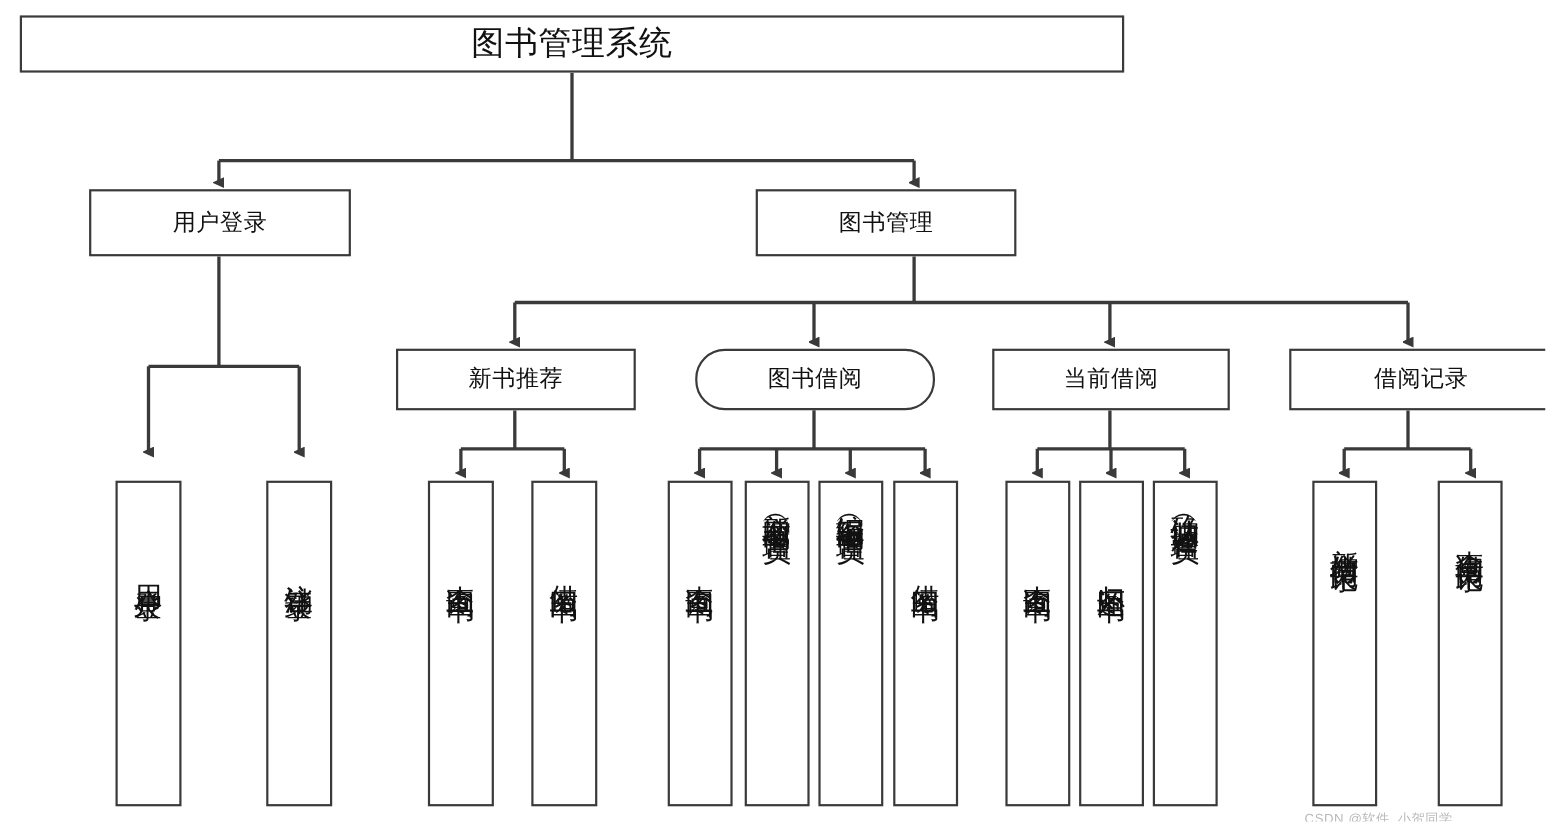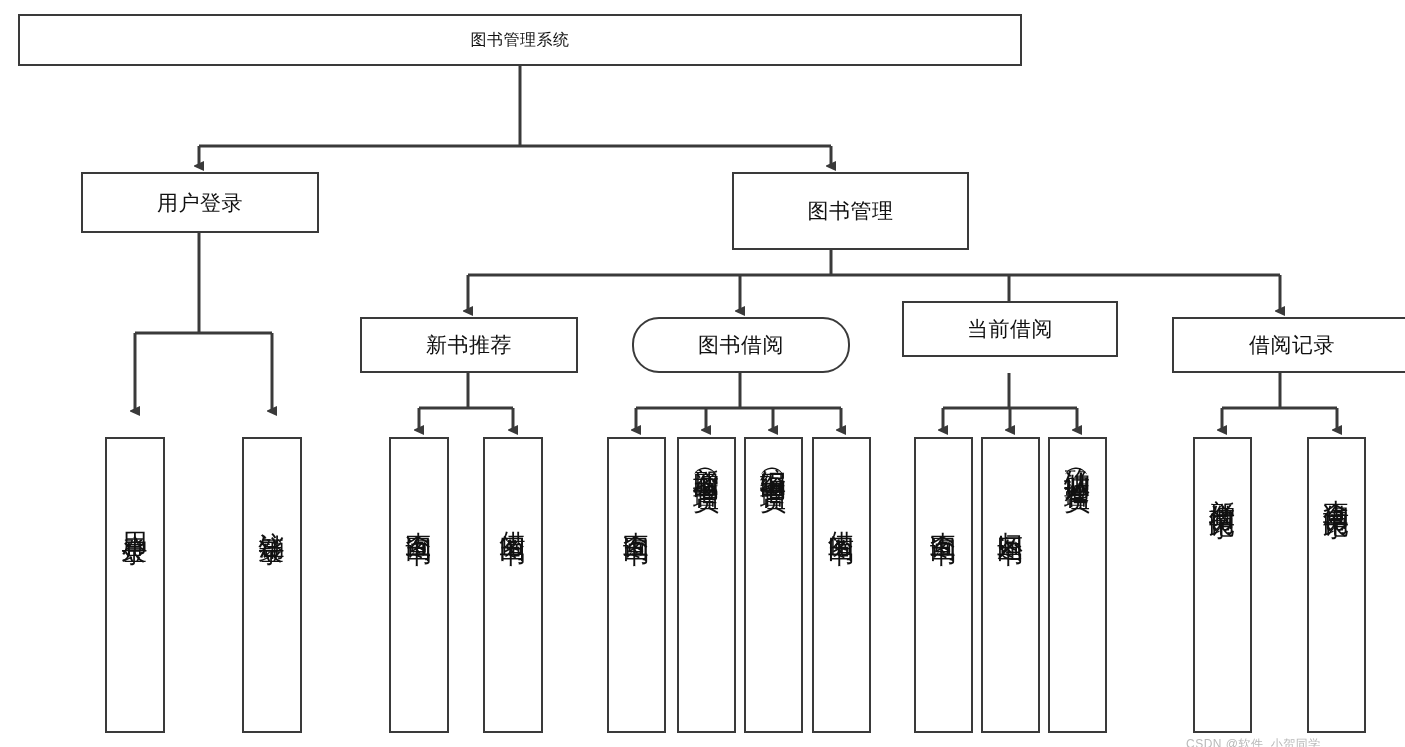--- a/index.html
+++ b/index.html
@@ -41,21 +41,21 @@
     display: block;
     text-align: center;
     line-height: 1.22;
     white-space: nowrap;
   }
   .node.horiz .node-label {
     font-size: 21px;
     letter-spacing: 0.5px;
   }
   .node.root .node-label {
-    font-size: 16px;
+    font-size: 30px;
     letter-spacing: 0.5px;
   }
   .node.vert {
     align-items: flex-start;
     justify-content: center;
     padding-top: 10px;
   }
   .node.vert .node-label {
     writing-mode: vertical-rl;
     text-orientation: upright;
@@ -132,31 +132,31 @@
     </g>
   </svg>
 
   <div class="node root horiz" style="left:18px; top:14px; width:1004px; height:52px;">
     <span class="node-label">图书管理系统</span>
   </div>
 
   <div class="node horiz" style="left:81px; top:172px; width:238px; height:61px;">
     <span class="node-label">用户登录</span>
   </div>
-  <div class="node horiz" style="left:732px; top:172px; width:237px; height:78px;">
+  <div class="node horiz" style="left:687px; top:172px; width:237px; height:61px;">
     <span class="node-label">图书管理</span>
   </div>
 
   <div class="node horiz" style="left:360px; top:317px; width:218px; height:56px;">
     <span class="node-label">新书推荐</span>
   </div>
   <div class="node horiz" style="left:632px; top:317px; width:218px; height:56px;border-radius:27px;">
     <span class="node-label">图书借阅</span>
   </div>
-  <div class="node horiz" style="left:902px; top:301px; width:216px; height:56px;">
+  <div class="node horiz" style="left:902px; top:317px; width:216px; height:56px;">
     <span class="node-label">当前借阅</span>
   </div>
   <div class="node horiz" style="left:1172px; top:317px; width:240px; height:56px;">
     <span class="node-label">借阅记录</span>
   </div>
 
   <div class="node vert" style="left:105px; top:437px; width:60px; height:296px; padding-top:72px;">
     <span class="node-label">用户登录</span>
   </div>
   <div class="node vert" style="left:242px; top:437px; width:60px; height:296px; padding-top:72px;">

